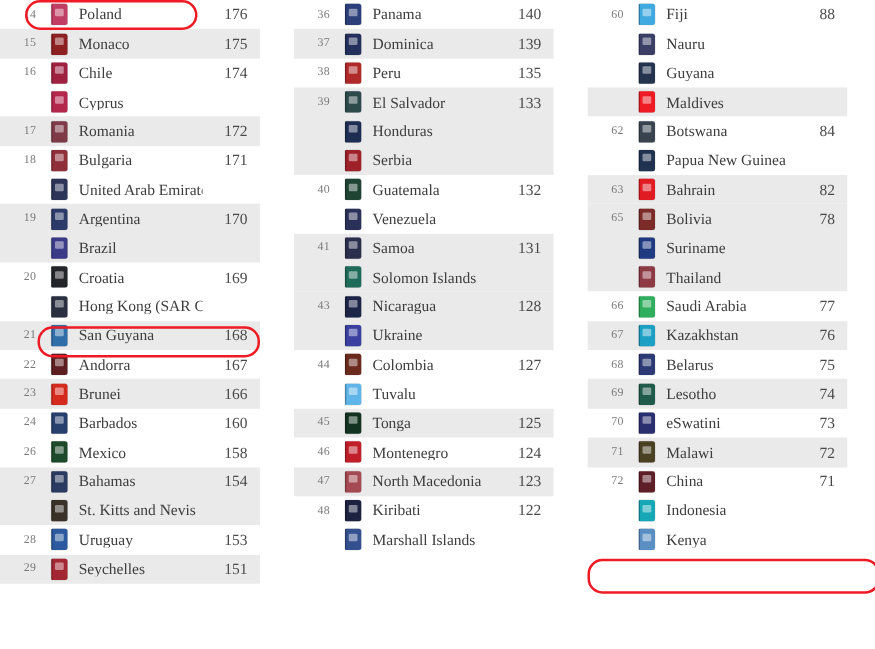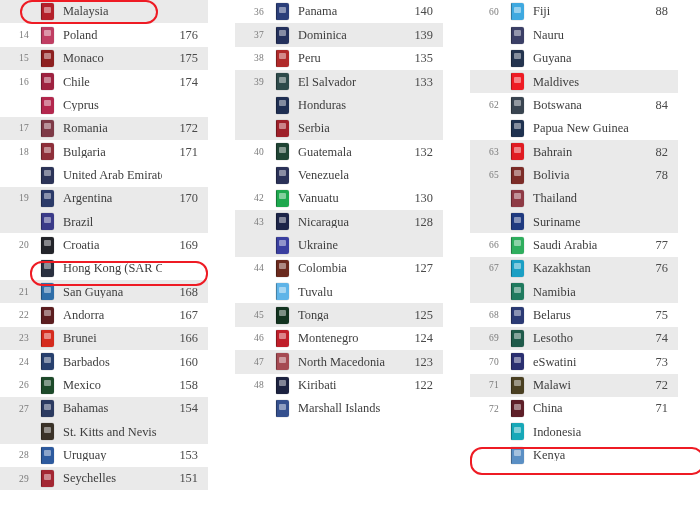--- a/index.html
+++ b/index.html
@@ -99,30 +99,20 @@
     pointer-events: none;
     z-index: 20;
   }
 </style>
 </head>
 <body>
 
 <div id="page">
   <div id="columns-host" style="display:flex;width:100%;">
       <div class="column">
-        <div class="group alt">
-          <div class="row">
-            <div class="rank"></div>
-            <div class="flagwrap">
-              <div class="passport" style="background: rgb(180, 32, 42);"></div>
-            </div>
-            <div class="cname">Malaysia</div>
-            <div class="score"></div>
-          </div>
-        </div>
         <div class="group">
           <div class="row">
             <div class="rank">14</div>
             <div class="flagwrap">
               <div class="passport" style="background: rgb(192, 62, 99);"></div>
             </div>
             <div class="cname">Poland</div>
             <div class="score">176</div>
           </div>
         </div>
@@ -376,28 +366,36 @@
           </div>
           <div class="row">
             <div class="rank"></div>
             <div class="flagwrap">
               <div class="passport" style="background: rgb(42, 49, 88);"></div>
             </div>
             <div class="cname">Venezuela</div>
             <div class="score"></div>
           </div>
         </div>
-        <div class="group">
-          <div class="row">
-            <div class="rank">42</div>
-            <div class="flagwrap">
-              <div class="passport" style="background: rgb(30, 168, 78);"></div>
-            </div>
-            <div class="cname">Vanuatu</div>
-            <div class="score">130</div>
+        <div class="group alt">
+          <div class="row">
+            <div class="rank">41</div>
+            <div class="flagwrap">
+              <div class="passport" style="background: rgb(42, 47, 78);"></div>
+            </div>
+            <div class="cname">Samoa</div>
+            <div class="score">131</div>
+          </div>
+          <div class="row">
+            <div class="rank"></div>
+            <div class="flagwrap">
+              <div class="passport" style="background: rgb(31, 107, 90);"></div>
+            </div>
+            <div class="cname">Solomon Islands</div>
+            <div class="score"></div>
           </div>
         </div>
         <div class="group alt">
           <div class="row">
             <div class="rank">43</div>
             <div class="flagwrap">
               <div class="passport" style="background: rgb(28, 36, 72);"></div>
             </div>
             <div class="cname">Nicaragua</div>
             <div class="score">128</div>
@@ -549,31 +547,31 @@
             <div class="rank">65</div>
             <div class="flagwrap">
               <div class="passport" style="background: rgb(124, 44, 40);"></div>
             </div>
             <div class="cname">Bolivia</div>
             <div class="score">78</div>
           </div>
           <div class="row">
             <div class="rank"></div>
             <div class="flagwrap">
+              <div class="passport" style="background: rgb(31, 58, 128);"></div>
+            </div>
+            <div class="cname">Suriname</div>
+            <div class="score"></div>
+          </div>
+          <div class="row">
+            <div class="rank"></div>
+            <div class="flagwrap">
               <div class="passport" style="background: rgb(142, 58, 69);"></div>
             </div>
             <div class="cname">Thailand</div>
-            <div class="score"></div>
-          </div>
-          <div class="row">
-            <div class="rank"></div>
-            <div class="flagwrap">
-              <div class="passport" style="background: rgb(31, 58, 128);"></div>
-            </div>
-            <div class="cname">Suriname</div>
             <div class="score"></div>
           </div>
         </div>
         <div class="group">
           <div class="row">
             <div class="rank">66</div>
             <div class="flagwrap">
               <div class="passport" style="background: rgb(47, 174, 94);"></div>
             </div>
             <div class="cname">Saudi Arabia</div>
@@ -581,28 +579,20 @@
           </div>
         </div>
         <div class="group alt">
           <div class="row">
             <div class="rank">67</div>
             <div class="flagwrap">
               <div class="passport" style="background: rgb(27, 159, 196);"></div>
             </div>
             <div class="cname">Kazakhstan</div>
             <div class="score">76</div>
-          </div>
-          <div class="row">
-            <div class="rank"></div>
-            <div class="flagwrap">
-              <div class="passport" style="background: rgb(31, 122, 94);"></div>
-            </div>
-            <div class="cname">Namibia</div>
-            <div class="score"></div>
           </div>
         </div>
         <div class="group">
           <div class="row">
             <div class="rank">68</div>
             <div class="flagwrap">
               <div class="passport" style="background: rgb(43, 58, 116);"></div>
             </div>
             <div class="cname">Belarus</div>
             <div class="score">75</div>

